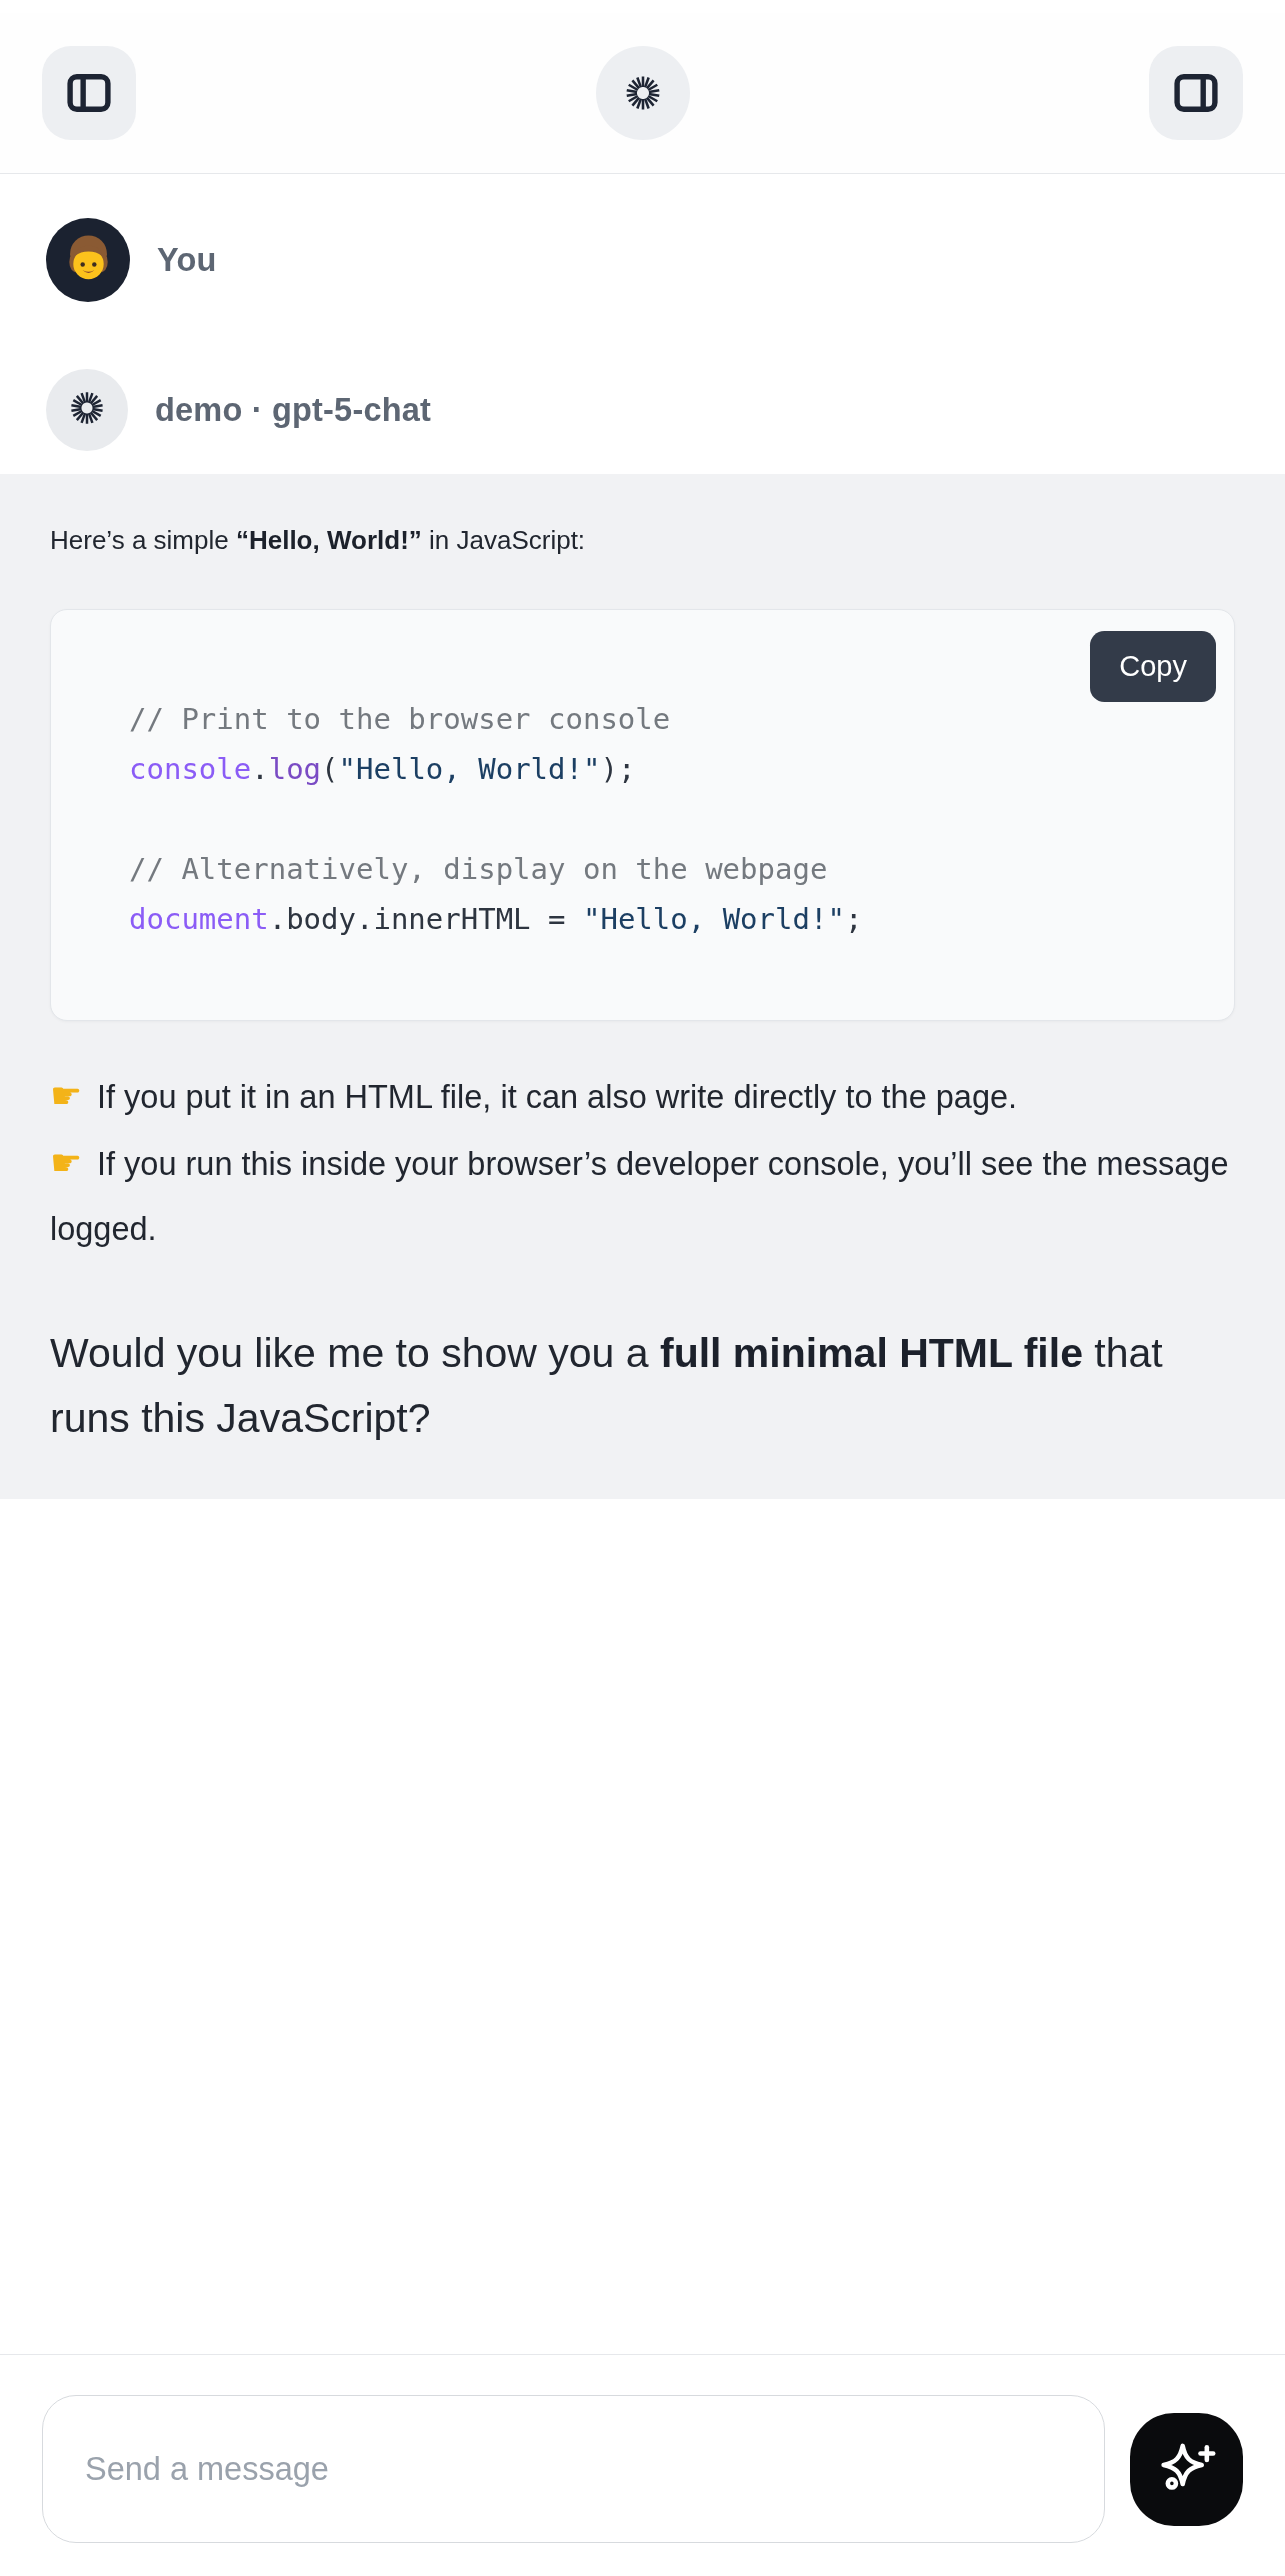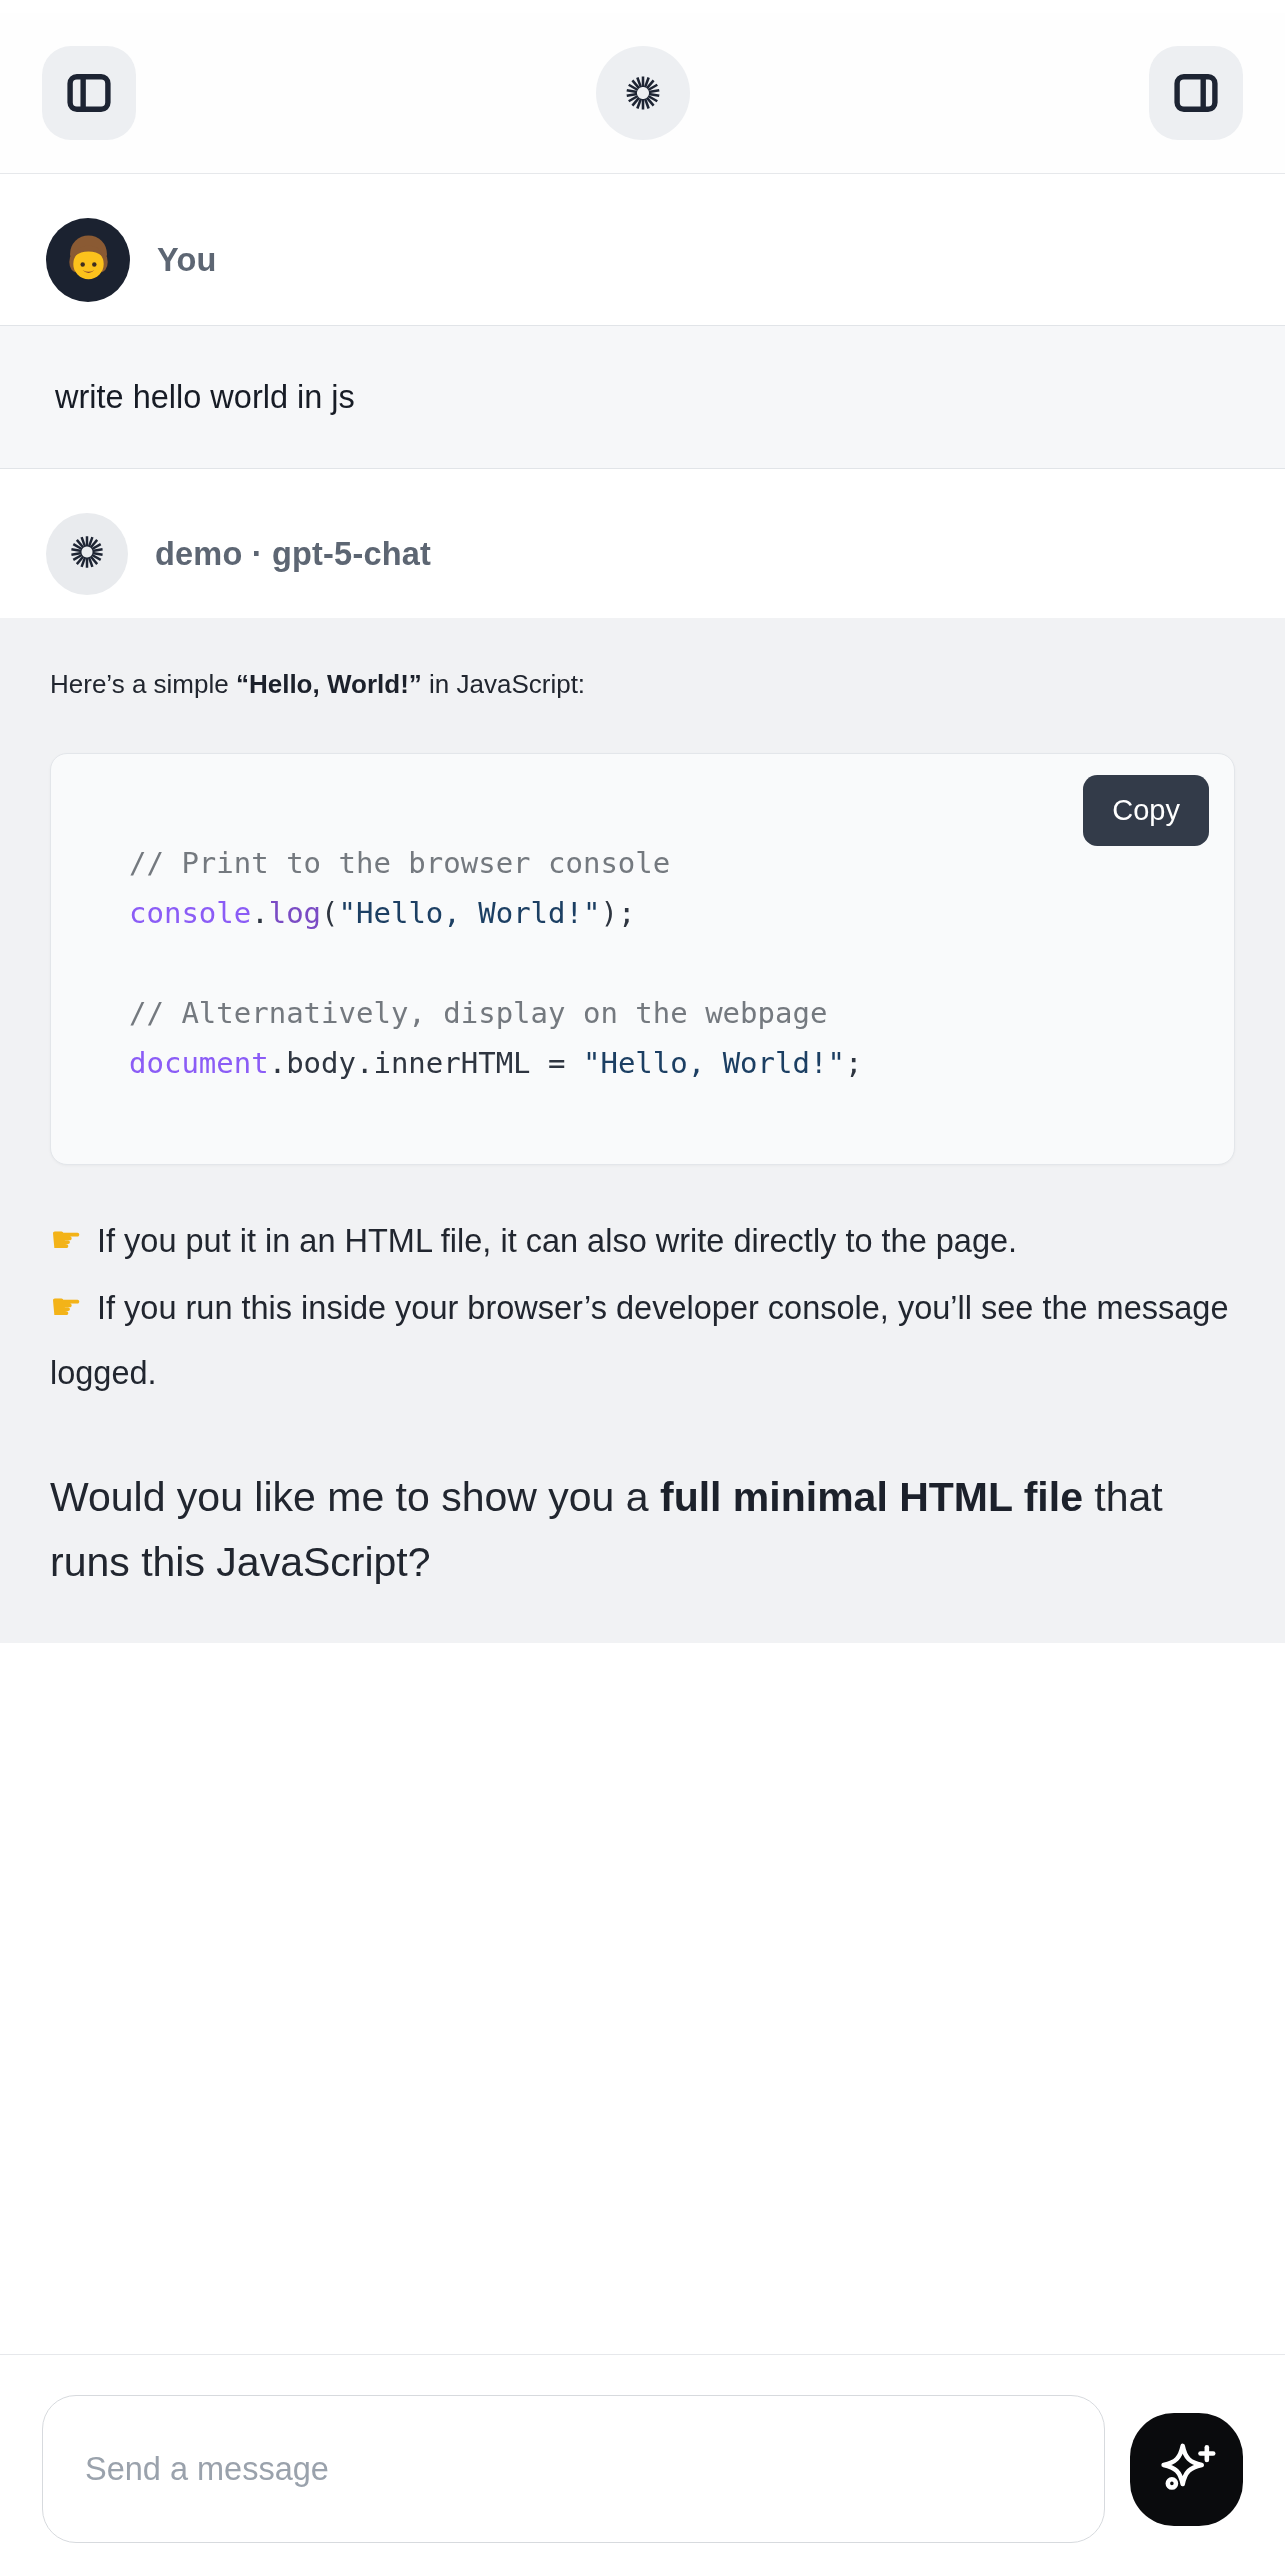--- a/index.html
+++ b/index.html
@@ -51,21 +51,21 @@
   .intro strong, .question strong { font-weight:700; color:#1c212b; }
 
   
   .code-card {
     position:relative; margin-top:38px;
     background:#f9fafb; border:1.9px solid #e3e6ea; border-radius:17px;
     padding:84px 38px 76px 78px;
     box-shadow:0 1px 2.9px rgba(20,25,35,0.04);
   }
   .copy-btn {
-    position:absolute; top:21px; right:25px; border:none; cursor:pointer;
+    position:absolute; top:21px; right:18px; border:none; cursor:pointer;
     background:#333b49; color:#ffffff; font-family:inherit;
     font-size:29px; line-height:1; padding:21px 29px; border-radius:14.3px;
   }
   .code {
     font-family:"DejaVu Sans Mono","Liberation Mono",monospace;
     font-size:29px; line-height:50px; color:#2e3540; white-space:pre;
   }
   .tok-comment { color:#74797f; }
   .tok-name    { color:#8b5cf6; }
   .tok-func    { color:#7a4bc4; }
@@ -163,21 +163,20 @@
             <circle cx="32" cy="38" r="16.5" fill="#fcc21c"></circle>
             <path d="M15.5 31 q4-13 16.5-13 q12.5 0 16.5 13 q-6.5-6.5 -16.5-6.5 q-10 0 -16.5 6.5 z" fill="#8a5a33"></path>
             <circle cx="25.7" cy="38.6" r="2.4" fill="#3f2e20"></circle>
             <circle cx="38.3" cy="38.6" r="2.4" fill="#3f2e20"></circle>
             <path d="M25.5 44.5 q6.5 6.5 13 0 q-6.5 4 -13 0 z" fill="#83402e"></path>
           </svg>
         </span>
       </div>
       <div class="turn-name">You</div>
     </div>
-    <div class="user-band">write hello world in js</div>
   </div>
 
   <div>
     <div class="turn-head">
       <div class="avatar assistant">
         <span>
           <svg width="44" height="44" viewBox="0 0 64 64" stroke="#1d2433" stroke-width="3.6">
             <g>
               <line x1="32" y1="9" x2="32" y2="24"></line>
               <line x1="32" y1="9" x2="32" y2="24" transform="rotate(20 32 32)"></line>

